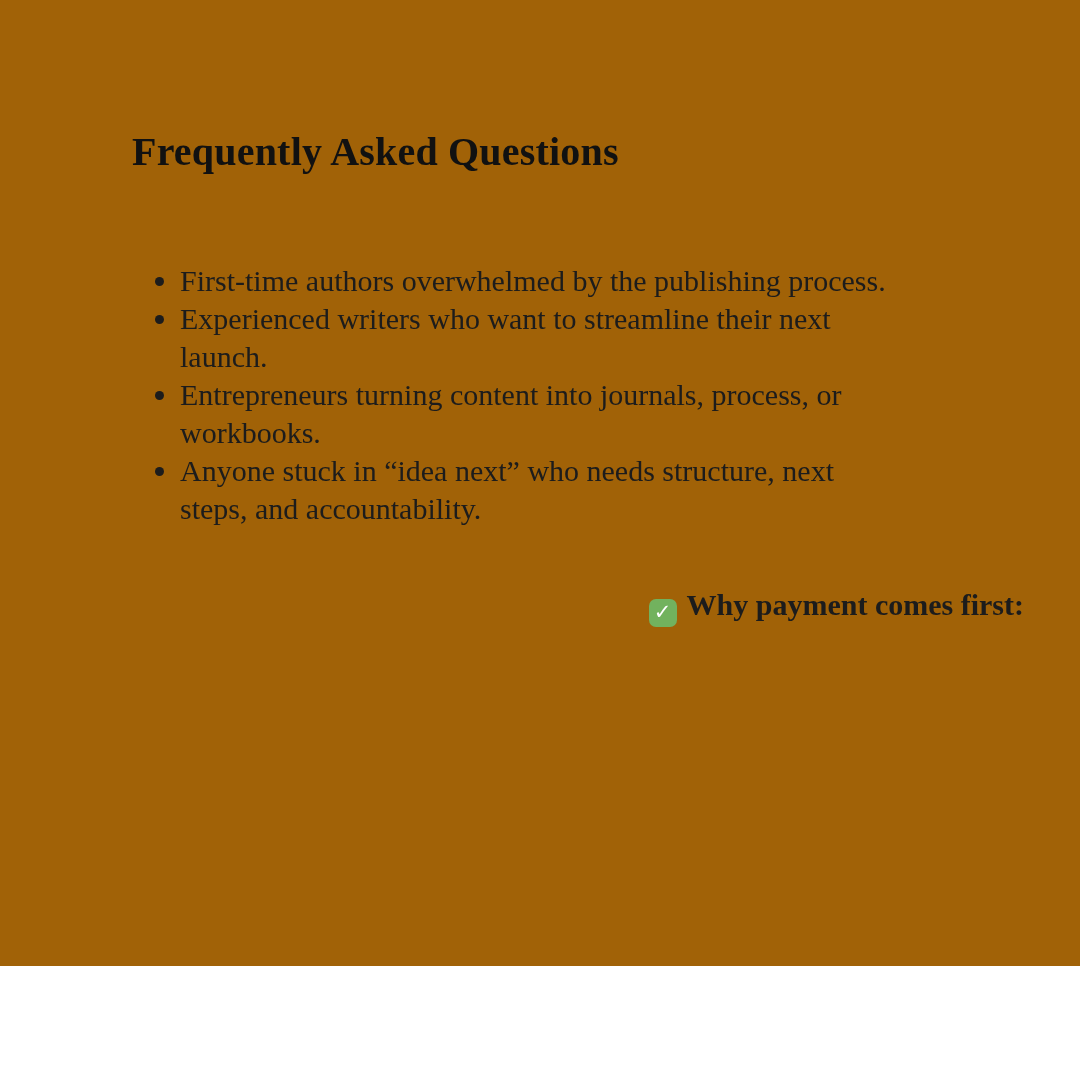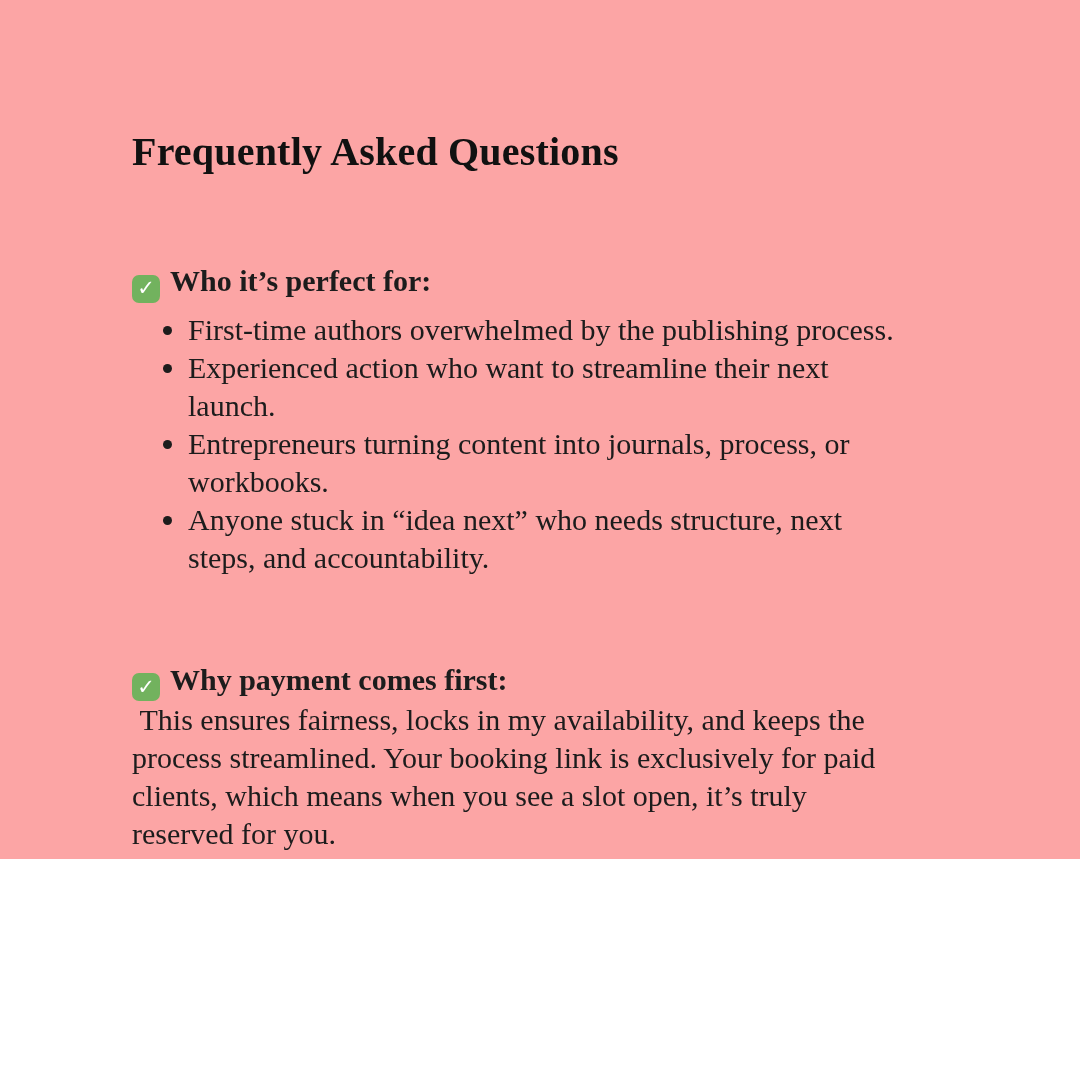--- a/index.html
+++ b/index.html
@@ -3,23 +3,23 @@
 <meta charset="utf-8">
 <style>
   html, body {
     margin: 0;
     padding: 0;
     background: #ffffff;
   }
   .page {
     position: relative;
     width: 1080px;
-    height: 859px;
+    height: 966px;
     box-sizing: border-box;
-    background: #fca5a5;
+    background: #a16207;
     color: #1c1c1c;
     font-family: "Liberation Serif", "DejaVu Serif", serif;
     font-size: 30px;
     line-height: 38px;
     padding: 128px 56px 0 132px;
     overflow: hidden;
   }
   h1.page-title {
     margin: 0 0 86px 0;
     font-size: 40px;
@@ -44,62 +44,56 @@
     background: #72b25e;
     color: #ffffff;
     font-family: "DejaVu Sans", sans-serif;
     font-size: 21px;
     font-weight: 700;
     line-height: 1;
     vertical-align: -4px;
     margin-right: 10px;
   }
   ul.bullet-list {
-    margin: 8px;
+    margin: 0;
     padding: 0 0 0 48px;
     list-style: disc;
   }
   ul.bullet-list li {
     white-space: pre-wrap;
     margin: 0;
     padding: 0;
   }
   p.para {
     margin: 0;
     white-space: pre-wrap;
   }
   .section-payment {
-    margin-top: 84px;
+    margin-top: 58px;
+    text-align: right;
   }
 </style>
 </head>
 <body>
 
 <div class="page">
 
   <h1 class="page-title">Frequently Asked Questions</h1>
 
   <div class="section section-who">
-    <p class="section-head">
-      <span class="check-badge">✓</span><span>Who it’s perfect for:</span>
-    </p>
     <ul class="bullet-list">
         <li>First-time authors overwhelmed by the publishing process.</li>
-        <li>Experienced action who want to streamline their next
+        <li>Experienced writers who want to streamline their next
 launch.</li>
         <li>Entrepreneurs turning content into journals, process, or
 workbooks.</li>
         <li>Anyone stuck in “idea next” who needs structure, next
 steps, and accountability.</li>
       </ul>
   </div>
 
   <div class="section section-payment">
     <p class="section-head">
       <span class="check-badge">✓</span><span>Why payment comes first:</span>
     </p>
-    <p class="para"> This ensures fairness, locks in my availability, and keeps the
-process streamlined. Your booking link is exclusively for paid
-clients, which means when you see a slot open, it’s truly
-reserved for you.</p>
   </div>
 
 </div>
 
 </body></html>

